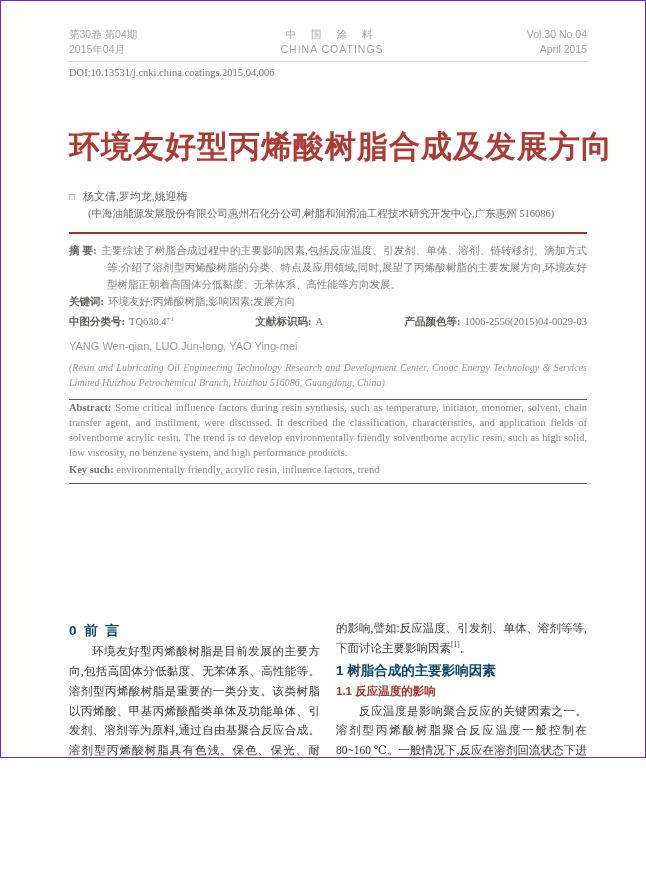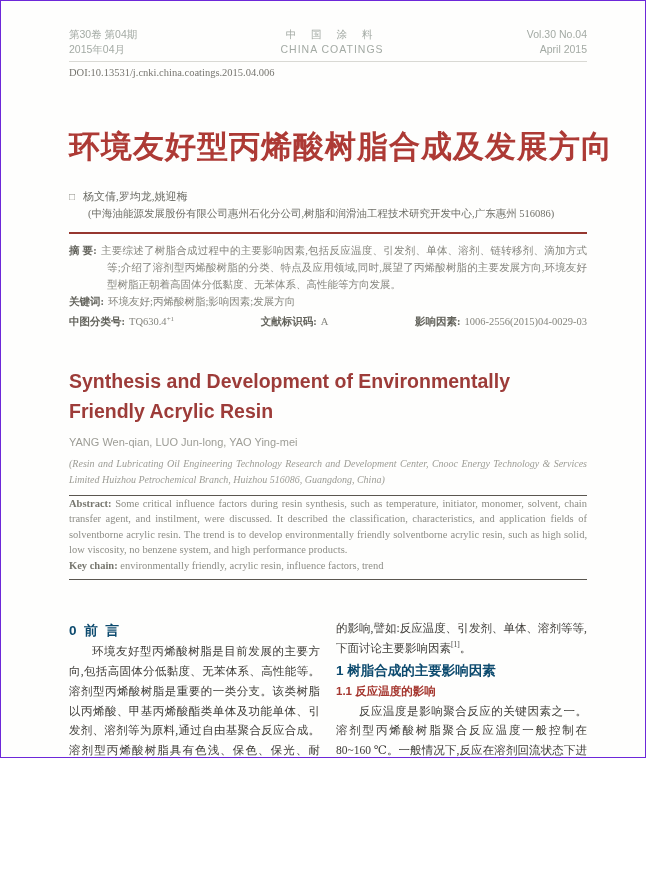--- a/index.html
+++ b/index.html
@@ -146,32 +146,31 @@
       <div class="affiliation-cn">(中海油能源发展股份有限公司惠州石化分公司,树脂和润滑油工程技术研究开发中心,广东惠州  516086)</div>
     </div>
     <hr class="red-rule">
 
     <div class="abs-cn">
       <p class="hang"><span class="abs-label">摘  要:</span><span>主要综述了树脂合成过程中的主要影响因素,包括反应温度、引发剂、单体、溶剂、链转移剂、滴加方式等;介绍了溶剂型丙烯酸树脂的分类、特点及应用领域,同时,展望了丙烯酸树脂的主要发展方向,环境友好型树脂正朝着高固体分低黏度、无苯体系、高性能等方向发展。</span></p>
       <p class="hang kw-line"><span class="abs-label">关键词:</span><span>环境友好;丙烯酸树脂;影响因素;发展方向</span></p>
       <div class="meta-row">
         <span><span class="abs-label">中图分类号:</span><span>TQ630.4</span><sup>+1</sup></span>
         <span><span class="abs-label">文献标识码:</span><span>A</span></span>
-        <span><span class="abs-label">影响因素:</span><span>1006-2556(2015)04-0029-03</span></span>
+        <span><span class="abs-label">产品颜色等:</span><span>1006-2556(2015)04-0029-03</span></span>
       </div>
     </div>
 
-    <div class="title-en">Synthesis and Development of Environmentally Friendly Acrylic Resin</div>
     <div class="authors-en">YANG Wen-qian, LUO Jun-long, YAO Ying-mei</div>
     <div class="affiliation-en">(Resin and Lubricating Oil Engineering Technology Research and Development Center, Cnooc Energy Technology &amp; Services Limited Huizhou Petrochemical Branch, Huizhou 516086, Guangdong, China)</div>
     <hr class="dark-rule">
 
     <div class="abs-en">
       <p><span class="lbl">Abstract:</span> <span>Some critical influence factors during resin synthesis, such as temperature, initiator, monomer, solvent, chain transfer agent, and instilment, were discussed. It described the classification, characteristics, and application fields of solventborne acrylic resin. The trend is to develop environmentally friendly solventborne acrylic resin, such as high solid, low viscosity, no benzene system, and high performance products.</span></p>
-      <p class="kw"><span class="lbl">Key chain:</span> <span>environmentally friendly, acrylic resin, influence factors, trend</span></p>
+      <p class="kw"><span class="lbl">Key such:</span> <span>environmentally friendly, acrylic resin, influence factors, trend</span></p>
     </div>
     <hr class="dark-rule rule2">
   </div>
 
   <div class="body-cols">
     <div class="colm">
       <p class="h-sec">0  前  言</p>
       <p>环境友好型丙烯酸树脂是目前发展的主要方向,包括高固体分低黏度、无苯体系、高性能等。溶剂型丙烯酸树脂是重要的一类分支。该类树脂以丙烯酸、甲基丙烯酸酯类单体及功能单体、引发剂、溶剂等为原料,通过自由基聚合反应合成。溶剂型丙烯酸树脂具有色浅、保色、保光、耐候、耐腐蚀和耐污染等优点,广泛应用于汽车、电器、建筑、工程塑料、五金、皮革、纸张处理剂、建筑等领域。</p>
       <p>溶剂型丙烯酸树脂的合成反应分为3个阶段:链的引发、链的增长和链的终止。该合成受到很多因素</p>
     </div>

